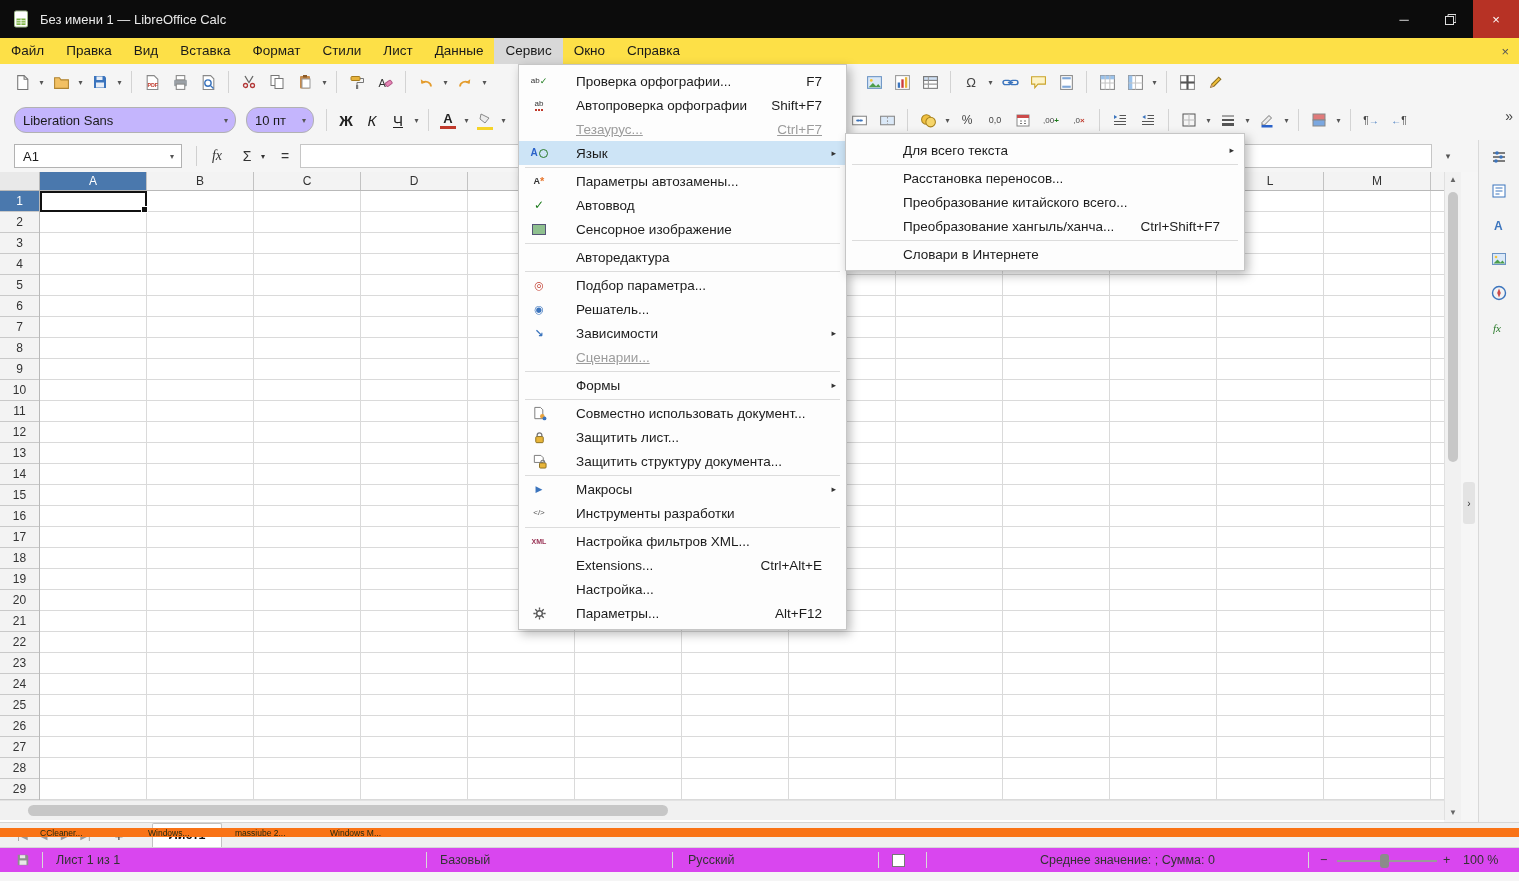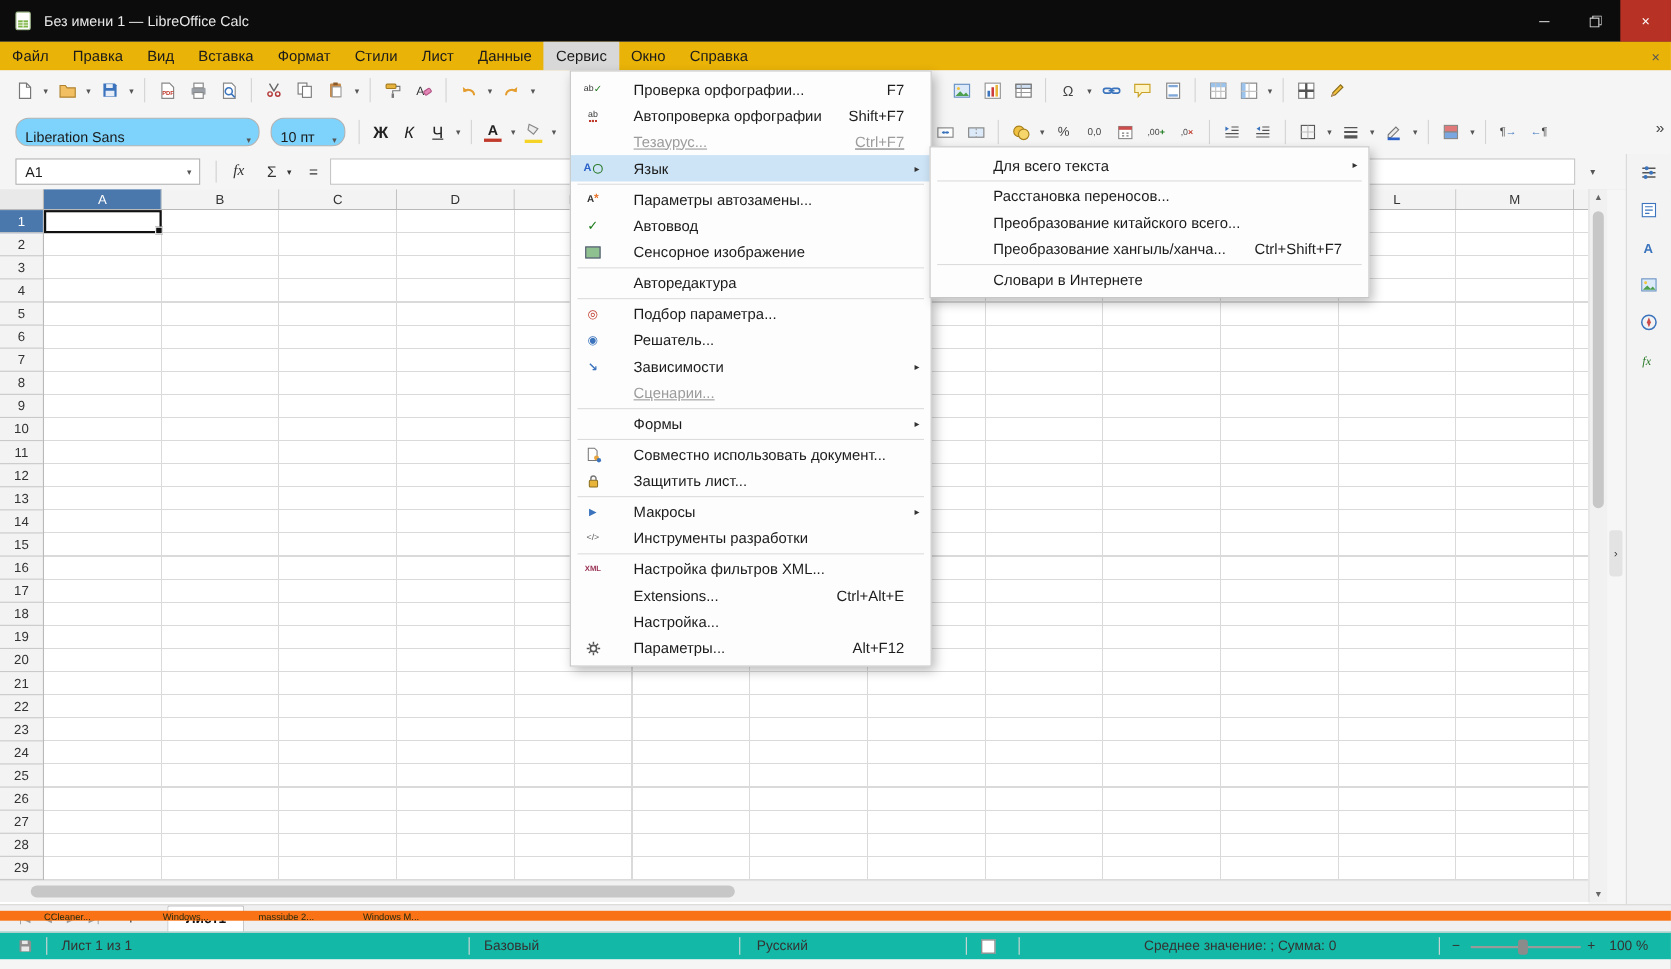--- a/index.html
+++ b/index.html
@@ -8,38 +8,38 @@
 
   
   .titlebar{position:absolute;left:0;top:0;width:100%;height:38px;background:#0c0c0c;display:flex;align-items:center;}
   .app-ico{margin-left:12px;display:flex;}
   .title{margin-left:10px;font-size:13px;color:#e9e9e9;}
   .wctl-group{margin-left:auto;display:flex;height:100%;}
   .wctl{width:46px;height:100%;display:flex;align-items:center;justify-content:center;color:#ddd;font-size:13px;}
   .wctl.close{background:#b73225;color:#fff;}
 
   
-  .menubar{position:absolute;left:0;top:38px;width:100%;height:26px;background:#eab308;border-bottom:1px solid #e4e4e4;display:flex;align-items:center;}
+  .menubar{position:absolute;left:0;top:38px;width:100%;height:26px;background:#fde047;border-bottom:1px solid #e4e4e4;display:flex;align-items:center;}
   .menu-btn{display:inline-block;padding:0 11px;line-height:26px;font-size:13.5px;color:#1a1a1a;white-space:nowrap;}
   .menu-btn.active{background:#d8d8d8;}
   .doc-close{margin-left:auto;margin-right:10px;color:#555;font-size:13px;}
 
   
   .tb{position:absolute;left:0;width:100%;background:#f5f5f5;}
   .tb.std{top:64px;height:36px;border-bottom:1px solid #e6e6e6;}
   .tb.fmt{top:100px;height:40px;border-bottom:1px solid #e0e0e0;}
   .tb-group{position:absolute;top:0;height:100%;display:flex;align-items:center;}
   .tb-btn{width:26px;height:28px;display:flex;align-items:center;justify-content:center;border-radius:3px;margin:0 1px;}
   .tb-ic{display:flex;align-items:center;justify-content:center;}
   .tb-dd{width:11px;height:28px;display:flex;align-items:center;justify-content:center;font-size:8px;color:#555;}
   .tb-sep{width:1px;height:22px;background:#d3d3d3;margin:0 6px;}
   .chip{display:inline-flex;align-items:center;justify-content:center;min-width:16px;height:16px;font-size:8px;line-height:1;color:#333;}
   .tb-overflow{position:absolute;right:6px;top:8px;font-size:14px;color:#444;}
 
-  .combo{height:26px;background:#7dd3fc;border:1px solid #b2b2b2;border-radius:12px;display:flex;align-items:flex-end;font-size:13px;padding-left:8px;box-sizing:border-box;}
+  .combo{height:26px;background:#c4b5fd;border:1px solid #b2b2b2;border-radius:12px;display:flex;align-items:center;font-size:13px;padding-left:8px;box-sizing:border-box;}
   .combo .cdd{margin-left:auto;width:18px;text-align:center;font-size:8px;color:#555;}
   .font-name{width:222px;margin-right:10px;}
   .font-size{width:68px;margin-right:6px;}
   .fmt-btn{width:26px;height:26px;display:flex;align-items:center;justify-content:center;font-size:15px;border-radius:3px;color:#222;}
   .fmt-b{font-weight:bold;}
   .fmt-i{font-style:italic;}
   .fmt-u{text-decoration:underline;}
   .fc{flex-direction:column;line-height:1;}
   .fc .fc-l{font-size:13px;font-weight:bold;}
   .fc-bar{width:16px;height:3px;background:#c0392b;margin-top:1px;}
@@ -84,21 +84,21 @@
   .rail-btn{width:30px;height:30px;margin:4px auto 2px auto;display:flex;align-items:center;justify-content:center;border-radius:3px;}
 
   
   .tabbar{position:absolute;left:0;top:822px;width:100%;height:25px;background:#f0f0f0;border-top:1px solid #d6d6d6;display:flex;align-items:center;box-sizing:border-box;}
   .tabnav{width:21px;text-align:center;color:#9a9a9a;font-size:10px;}
   .tabnav:first-child{margin-left:12px;}
   .add-sheet{width:26px;text-align:center;color:#333;font-size:15px;margin-left:10px;}
   .sheet-tab{margin-left:20px;height:23px;line-height:22px;padding:0 16px;background:#fff;border:1px solid #c2c2c2;border-bottom:none;font-size:12.5px;font-weight:bold;color:#111;border-radius:2px 2px 0 0;}
 
   
-  .statusbar{position:absolute;left:0;top:847px;width:100%;height:25px;background:#14b8a6;border-top:1px solid #d6d6d6;font-size:12.5px;color:#333;box-sizing:border-box;}
+  .statusbar{position:absolute;left:0;top:847px;width:100%;height:25px;background:#d946ef;border-top:1px solid #d6d6d6;font-size:12.5px;color:#333;box-sizing:border-box;}
   .sb-abs{position:absolute;top:0;height:24px;display:flex;align-items:center;white-space:nowrap;}
   .sb-div{position:absolute;top:4px;width:1px;height:16px;background:#d8d8d8;}
   .selmode{width:11px;height:11px;border:1px solid #777;background:#fff;}
   .zoom-track{position:absolute;left:1337px;top:12px;width:100px;height:2px;background:#9a9a9a;}
   .zoom-handle{position:absolute;left:1380px;top:6px;width:9px;height:14px;background:#8b8b8b;border-radius:3px;}
 
   
   .desktop{position:absolute;left:0;top:828px;width:100%;height:9px;background:#f97316;overflow:hidden;}
   .desk-label{position:absolute;top:0;font-size:8.5px;color:#23290f;}
 
@@ -842,20 +842,32 @@
           <span class="mi-icon">
             <svg width="15" height="15" viewBox="0 0 16 16">
               <rect x="4" y="7" width="8" height="6.5" rx="1" fill="#e8b53a" stroke="#8a6d1d"></rect>
               <path d="M5.5 7V5.5a2.5 2.5 0 0 1 5 0V7" fill="none" stroke="#777" stroke-width="1.4"></path>
             </svg>
           </span>
           <span class="mi-label">Защитить лист...</span>
           <span class="mi-shortcut"></span>
           <span class="mi-arrow"></span>
         </div>
+        <div class="menu-item">
+          <span class="mi-icon">
+            <svg width="15" height="15" viewBox="0 0 16 16">
+              <path d="M2.5 1.5h7l2.5 2.5v5h-9.5z" fill="#fff" stroke="#777"></path>
+              <rect x="8" y="9.5" width="7" height="5.5" rx="1" fill="#e8b53a" stroke="#8a6d1d"></rect>
+              <path d="M9.5 9.5V8.6a2 2 0 0 1 4 0v.9" fill="none" stroke="#777" stroke-width="1.2"></path>
+            </svg>
+          </span>
+          <span class="mi-label">Защитить структуру документа...</span>
+          <span class="mi-shortcut"></span>
+          <span class="mi-arrow"></span>
+        </div>
         <div class="menu-sep"></div>
         <div class="menu-item">
           <span class="mi-icon">
             <span style="color:#3b74bd;font-size:9px">▶</span>
           </span>
           <span class="mi-label">Макросы</span>
           <span class="mi-shortcut"></span>
           <span class="mi-arrow">▸</span>
         </div>
         <div class="menu-item">

